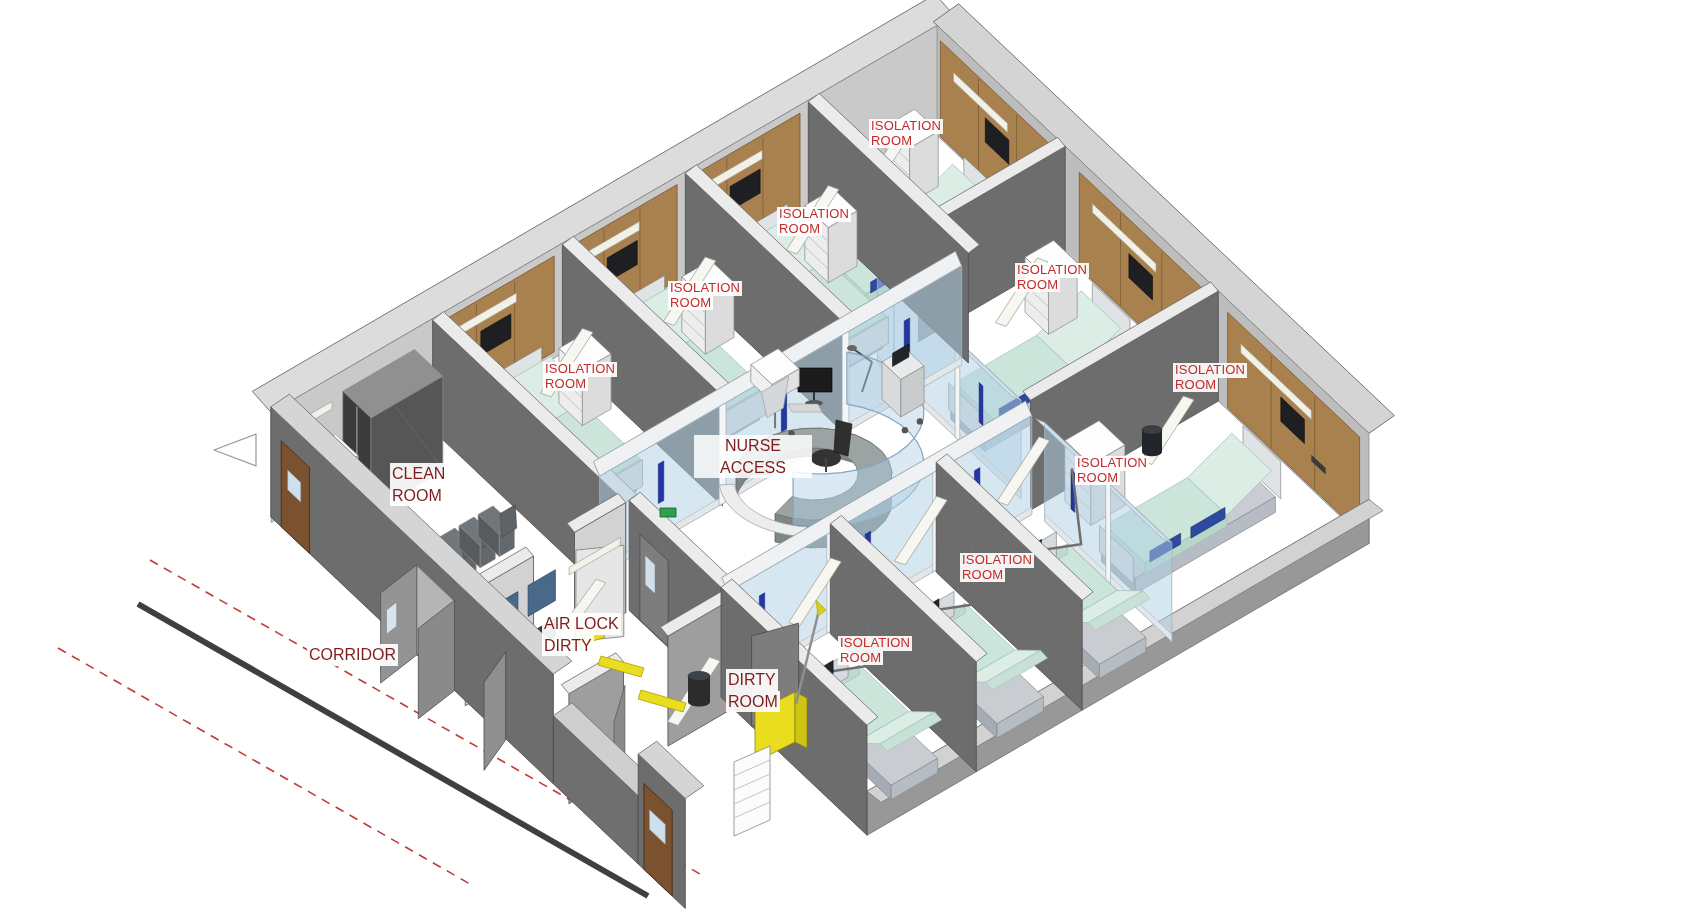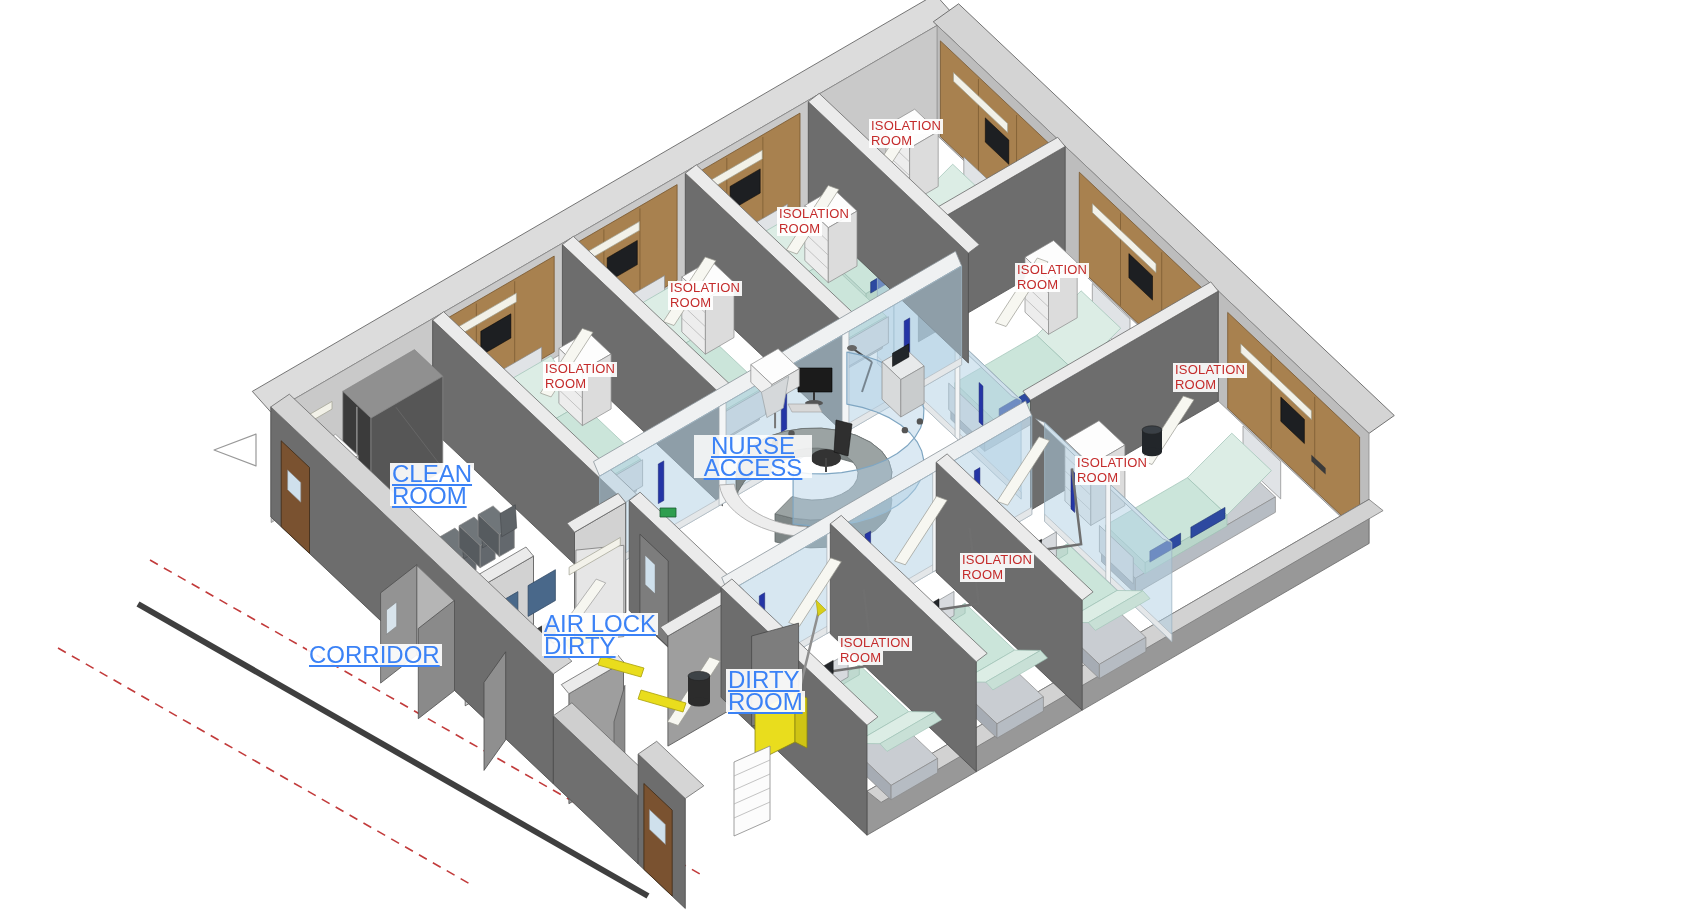--- a/index.html
+++ b/index.html
@@ -3,21 +3,21 @@
 <meta charset="utf-8">
 <style>
   html,body{margin:0;padding:0;background:#fff;}
   .stage{position:relative;width:1490px;height:910px;background:#ffffff;overflow:hidden;
          font-family:"Liberation Sans",sans-serif;}
   .stage svg{position:absolute;left:0;top:0;}
   #labels{position:absolute;left:0;top:0;width:100%;height:100%;}
   .lbl{position:absolute;white-space:nowrap;}
   .lbl span{display:table;padding:0 2px;background:rgba(255,255,255,0.92);}
   .lbl.red{color:#C42B2B;font-size:13px;line-height:14.5px;letter-spacing:0.2px;}
-  .lbl.black{color:#3b82f6;font-size:24px;line-height:21.5px;text-decoration:underline;}
+  .lbl.black{color:#7f1d1d;font-size:16px;line-height:21.5px;}
   .lbl.center span{display:block;text-align:center;background:rgba(255,255,255,0.85);}
 </style>
 </head>
 <body>
 
 <div class="stage">
   <svg id="scene" width="1706" height="910" viewBox="0 0 1706 910">
       <g>
         <line x1="150" y1="560" x2="700" y2="874" stroke="#C23B3B" stroke-width="1.6" stroke-dasharray="9 7"></line>
         <line x1="138" y1="604" x2="648" y2="896" stroke="#3F3F3F" stroke-width="6"></line>

